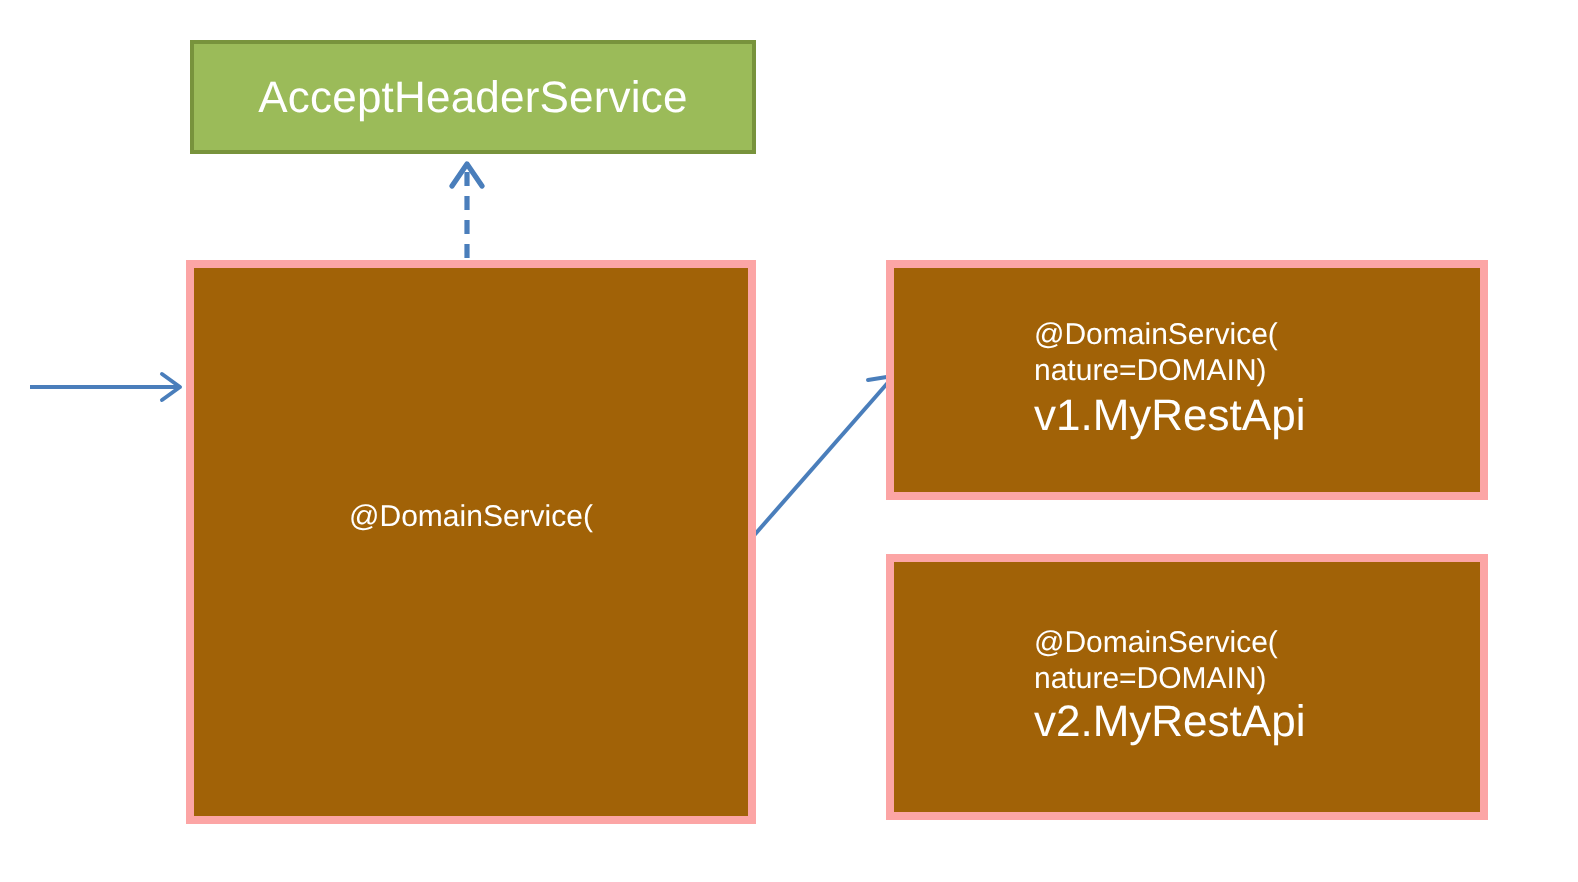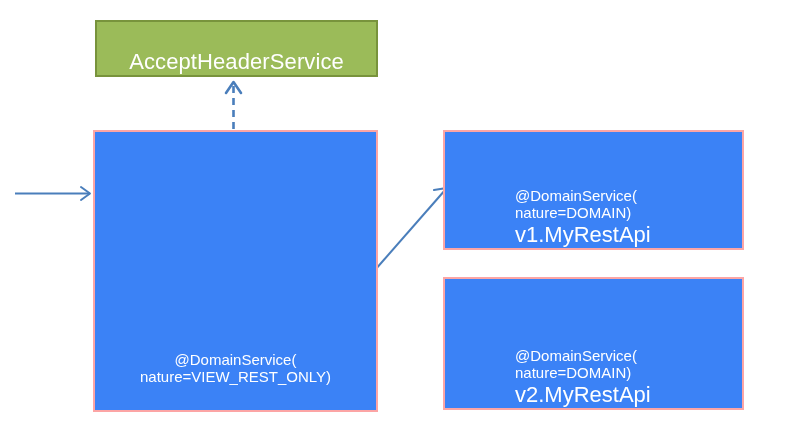--- a/index.html
+++ b/index.html
@@ -19,33 +19,33 @@
     background: #ffffff;
     overflow: hidden;
   }
 
   
   .node {
     position: absolute;
     box-sizing: border-box;
     display: flex;
     flex-direction: column;
-    justify-content: flex-end;
+    justify-content: center;
     color: #ffffff;
     line-height: 1.18;
   }
   .node.green {
     background: #9bbb59;
     border: 2px solid #78933c;
     align-items: center;
     text-align: center;
   }
   .node.blue {
-    background: #3b82f6;
-    border: 2px solid #fca5a5;
+    background: #a16207;
+    border: 4px solid #fca5a5;
   }
 
   
   .title-lg {
     font-size: 22px;
     font-weight: normal;
     letter-spacing: 0.1px;
     white-space: nowrap;
   }
   .anno {
@@ -106,21 +106,20 @@
     </g>
   </svg>
 
   <div class="node green" id="node-accept" style="left:95px; top:20px; width:283px; height:57px;">
     <div class="title-lg">AcceptHeaderService</div>
   </div>
 
   <div class="node blue" id="node-main" style="left:93px; top:130px; width:285px; height:282px;">
     <div class="textblock">
       <div class="anno">@DomainService(</div>
-      <div class="anno">nature=VIEW_REST_ONLY)</div>
     </div>
   </div>
 
   <div class="node blue right" id="node-v1" style="left:443px; top:130px; width:301px; height:120px;">
     <div class="textblock">
       <div class="anno">@DomainService(</div>
       <div class="anno">nature=DOMAIN)</div>
       <div class="name">v1.MyRestApi</div>
     </div>
   </div>

